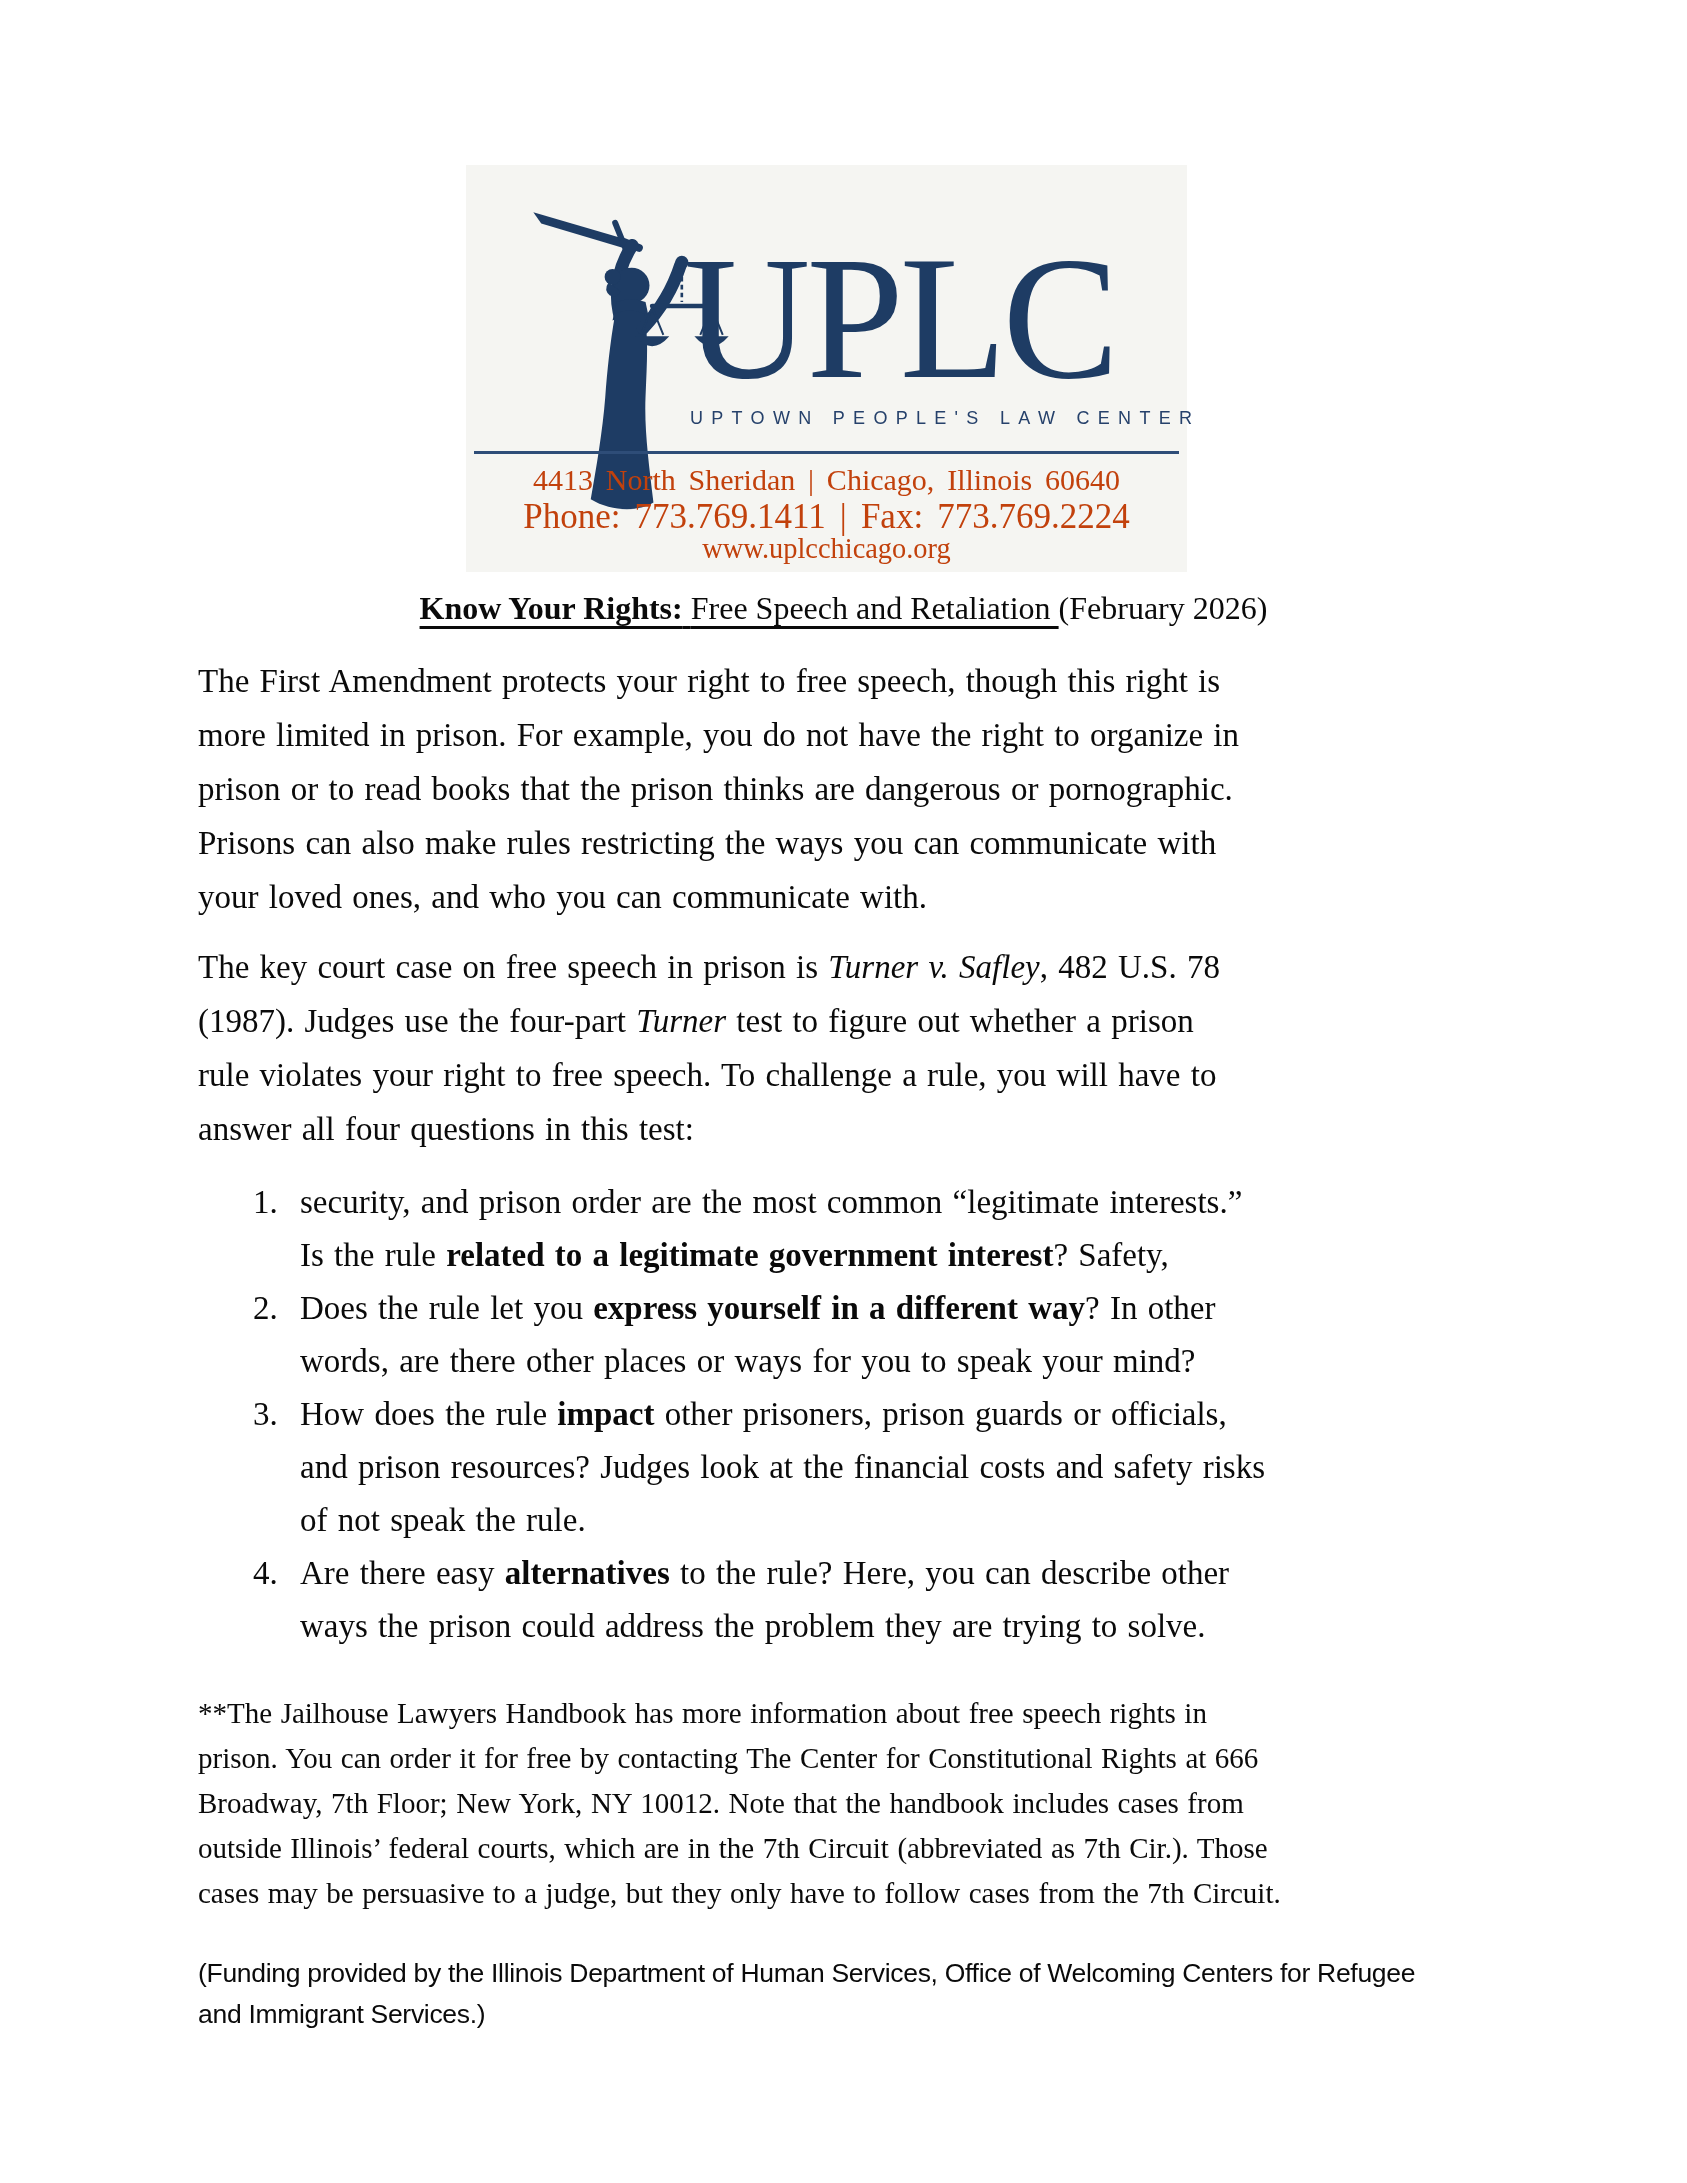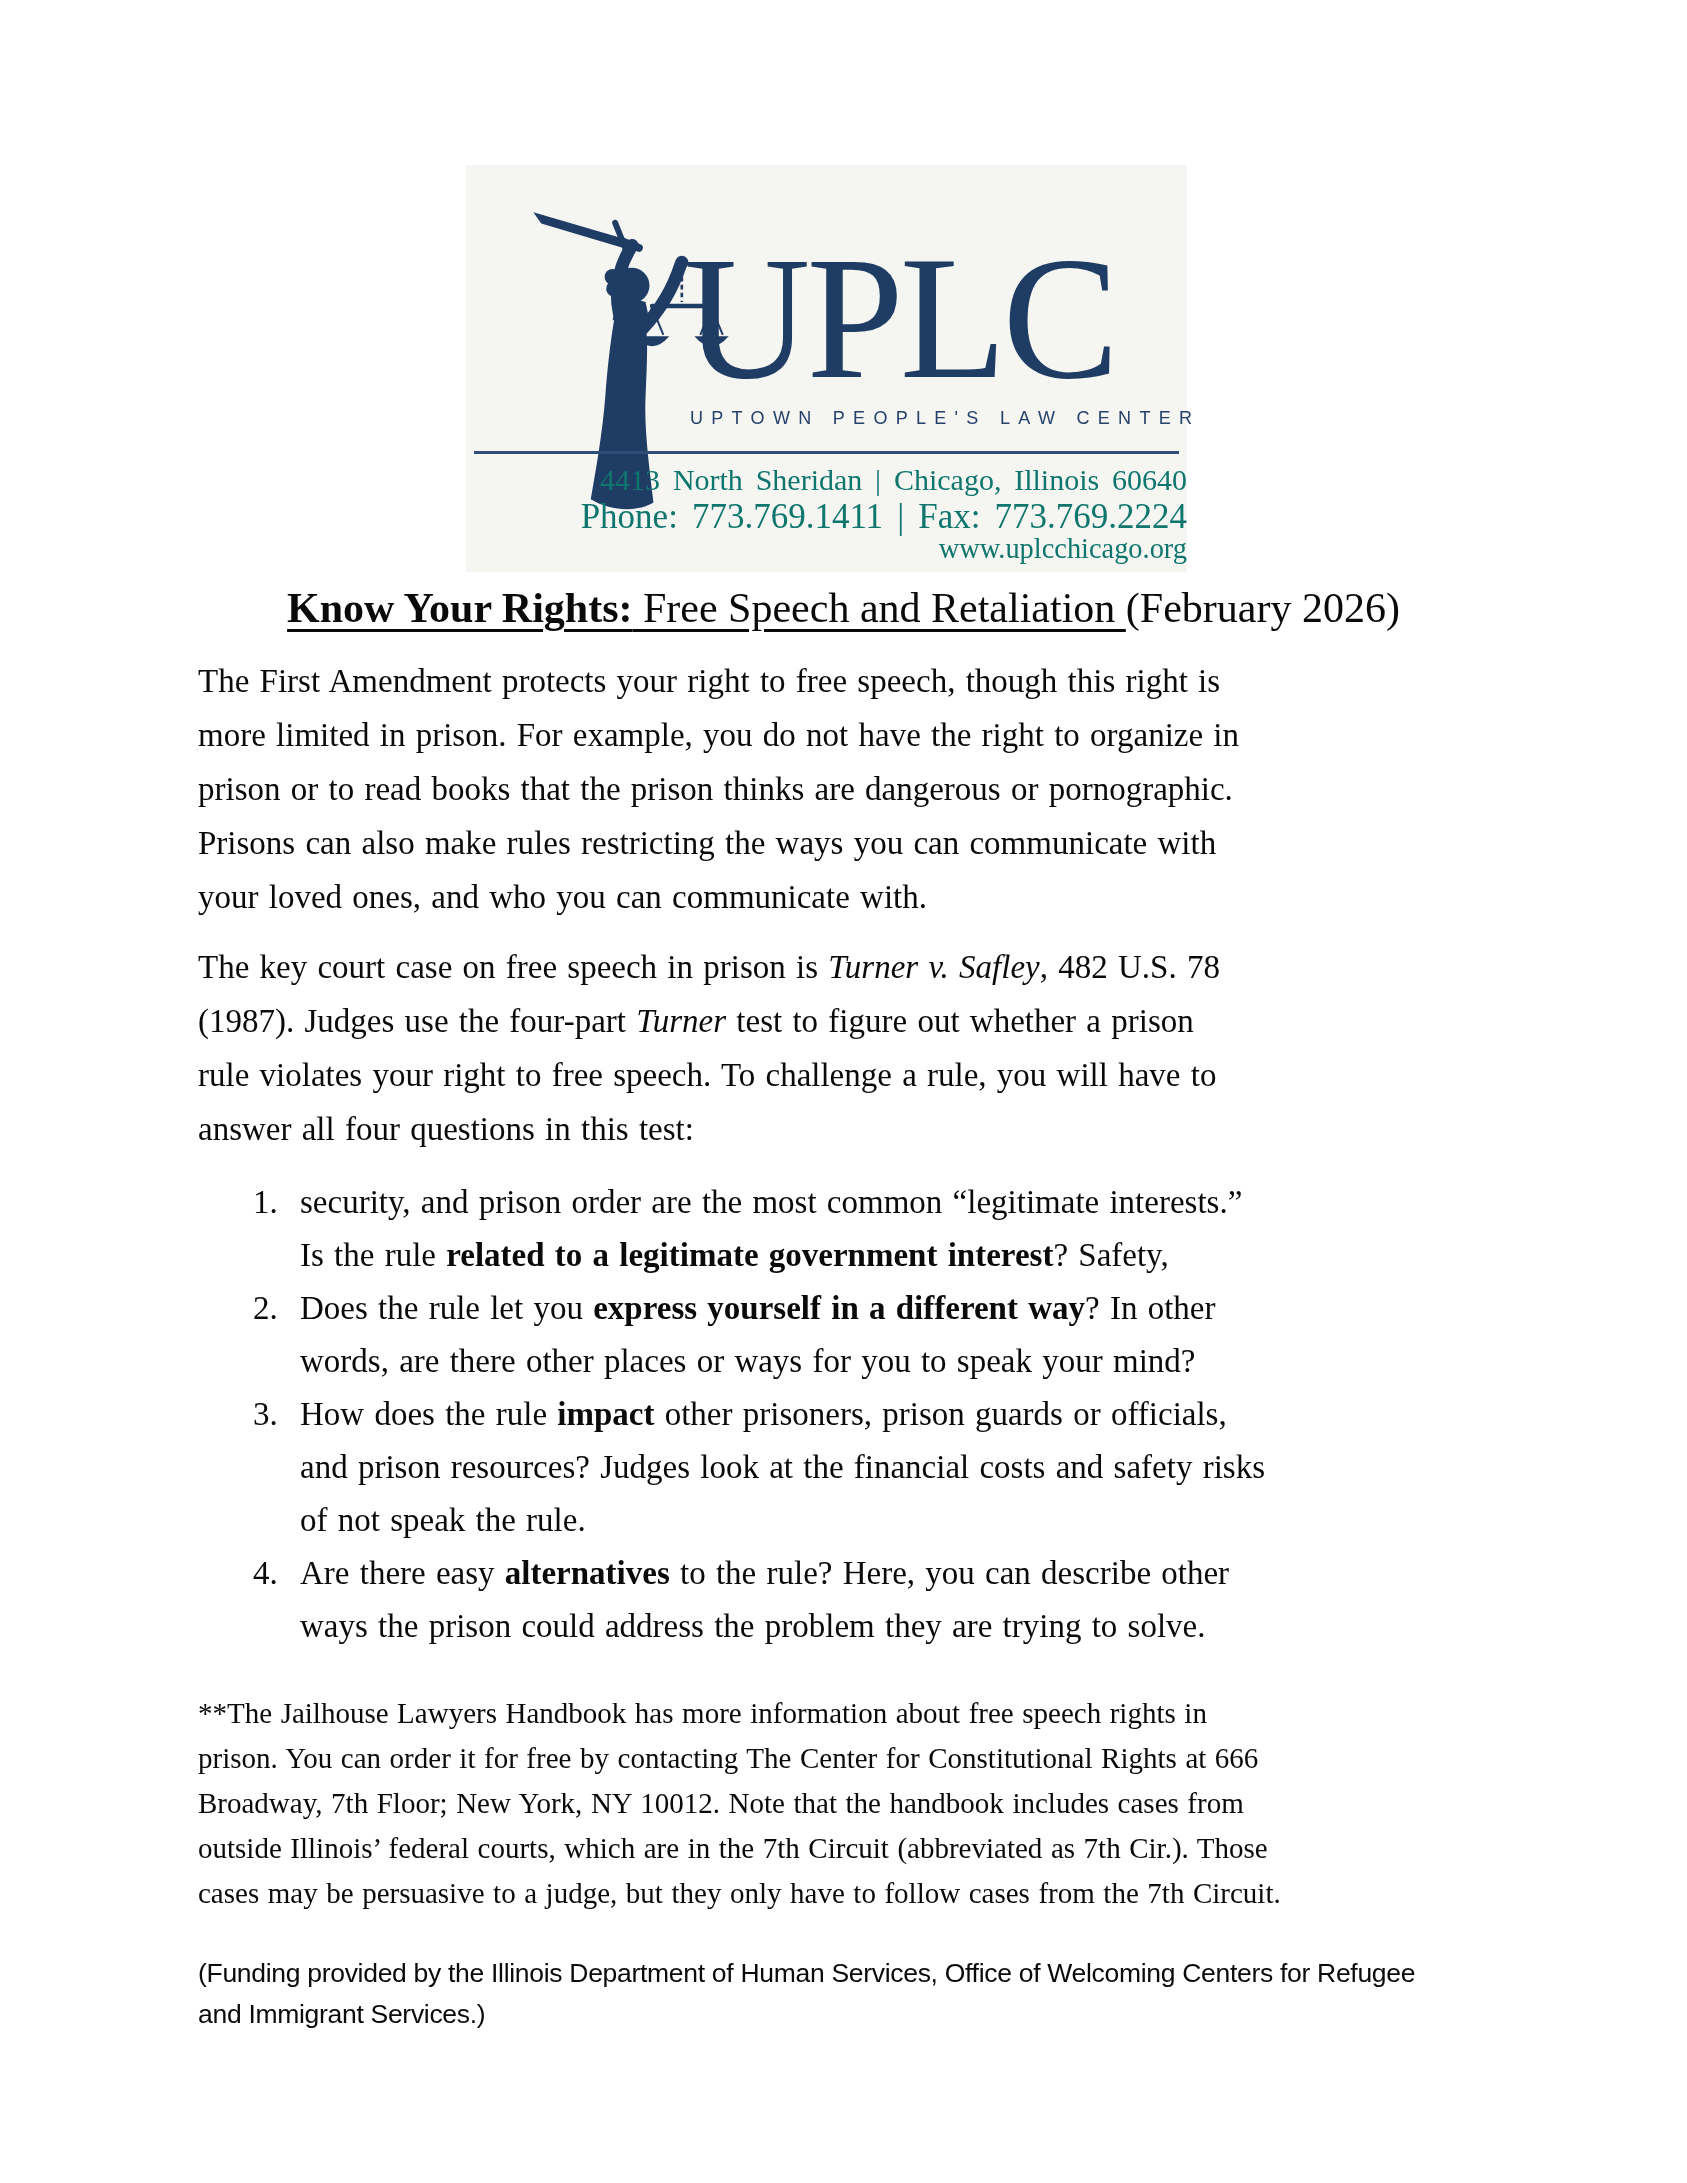--- a/index.html
+++ b/index.html
@@ -24,31 +24,31 @@
     color:#1e3c64;
   }
   .uplc-tagline{
     position:absolute;left:224px;top:243px;
     font-family:"Liberation Sans", sans-serif;
     font-size:18px;letter-spacing:8.3px;
     color:#26416b;white-space:nowrap;
   }
   .logo-rule{position:absolute;left:8px;top:286px;width:705px;height:2.6px;background:#2e4d78;}
   .addr{
-    position:absolute;left:0;width:100%;text-align:right;
-    color:#0f766e;word-spacing:5.3px;white-space:nowrap;
+    position:absolute;left:0;width:100%;text-align:center;
+    color:#c2410c;word-spacing:5.3px;white-space:nowrap;
     font-family:"Liberation Serif", serif;
   }
   .addr1{top:298px;font-size:30px;}
   .addr2{top:332px;font-size:35px;}
   .addr3{top:368px;font-size:28.4px;}
   
   .title{
     position:absolute;left:0;top:584px;width:1687px;
-    text-align:center;font-size:42px;line-height:48px;
+    text-align:center;font-size:32px;line-height:48px;
     white-space:nowrap;
   }
   
   .doc{position:absolute;left:0;top:0;width:1624px;height:2183px;}
   .blk{position:absolute;}
   .blk0{left:198px;top:654px;font-size:33px;line-height:54px;word-spacing:2px;}
   .blk1{left:198px;top:940px;font-size:33px;line-height:54px;word-spacing:2px;}
   .blk2{left:253px;top:1176px;font-size:33px;line-height:53px;word-spacing:2px;}
   .blk3{left:198px;top:1691px;font-size:29px;line-height:45px;word-spacing:1.3px;}
   .blk4{left:198px;top:1953px;font-size:26.5px;line-height:41px;

